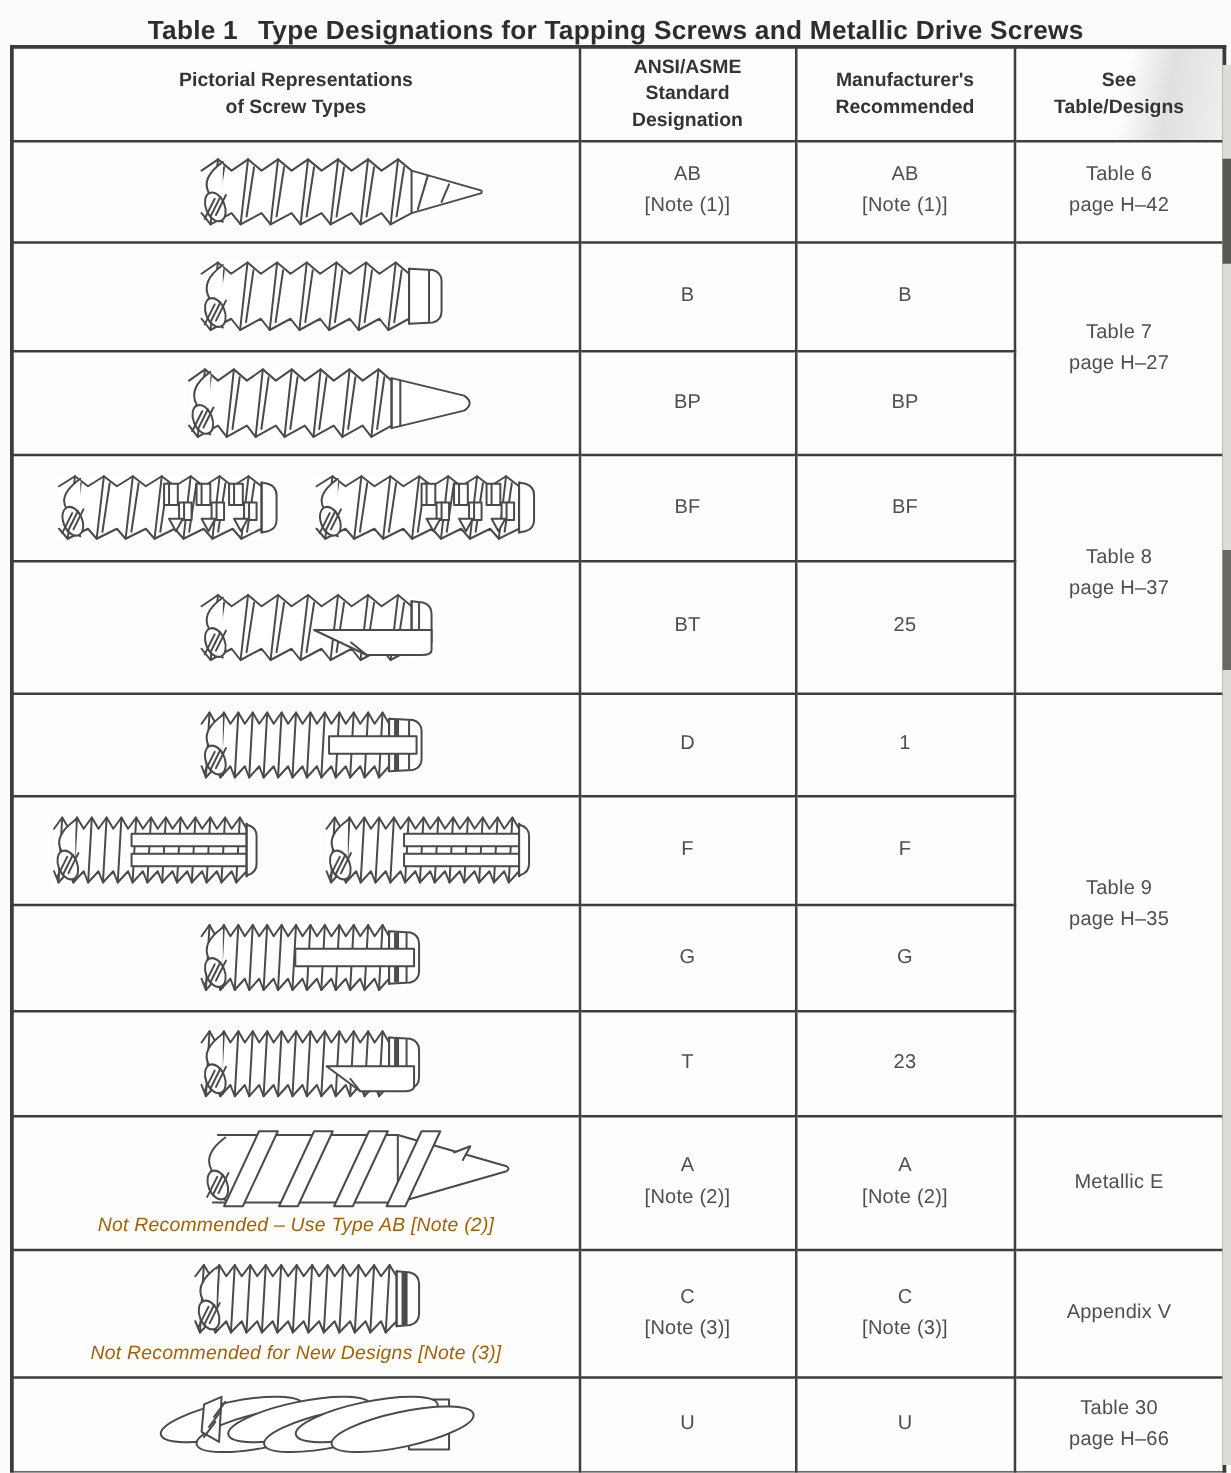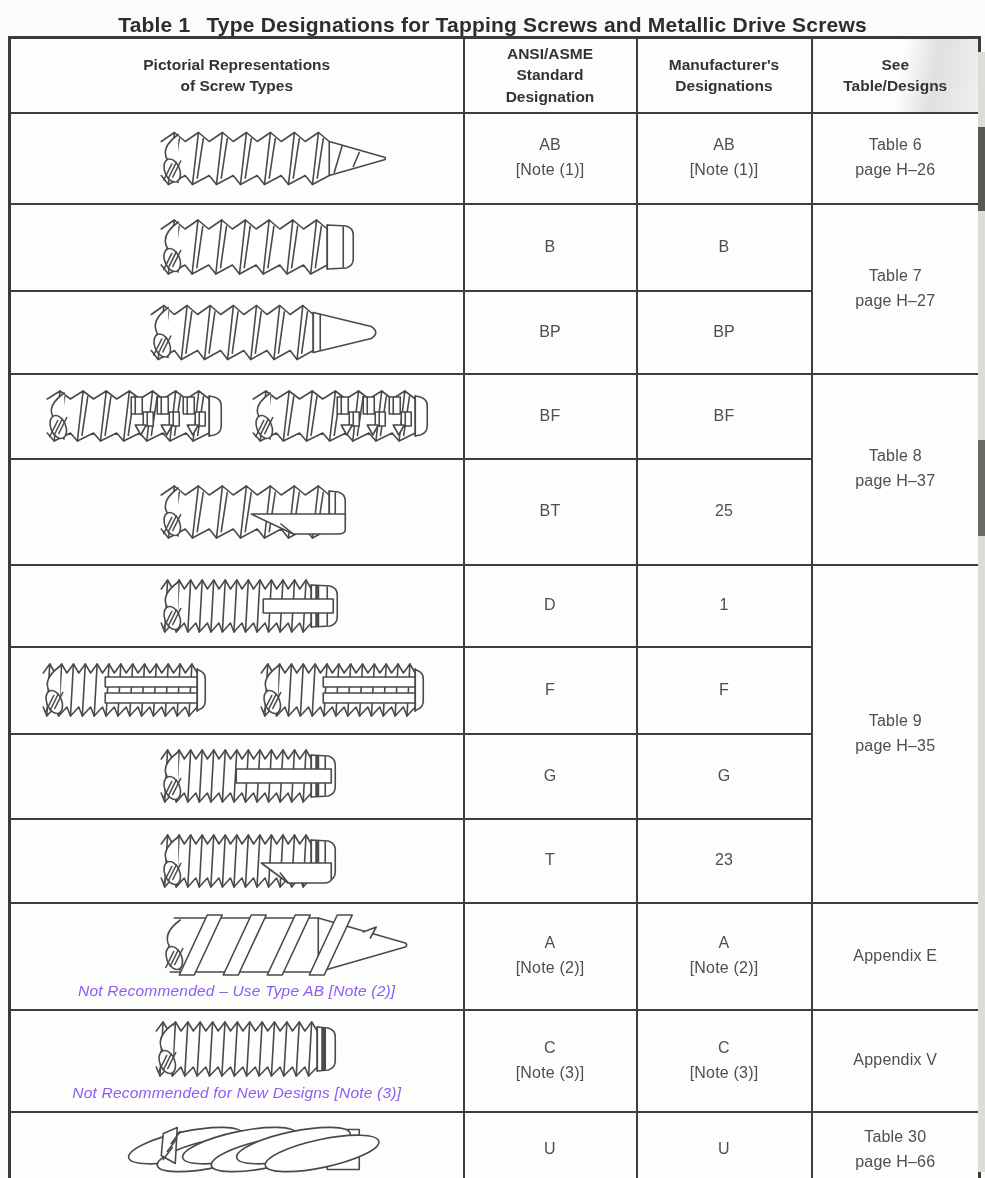--- a/index.html
+++ b/index.html
@@ -34,21 +34,21 @@
   }
   td.des, td.see{
     font-size:16px;color:#4e4e4e;text-align:center;vertical-align:middle;
     white-space:pre-line;line-height:1.55;letter-spacing:0.2px;
   }
   td.pic{vertical-align:middle;}
   .picwrap{display:flex;flex-direction:column;justify-content:center;align-items:center;height:100%;}
   .screw{width:100%;}
   .screw svg{display:block;width:100%;height:100%;}
   .caption{
-    width:100%;text-align:center;font-style:italic;font-size:15.5px;color:#8b5cf6;
+    width:100%;text-align:center;font-style:italic;font-size:15.5px;color:#a16207;
     padding:0 0 5px 0;letter-spacing:0.2px;
   }
   .edge-strip{position:absolute;right:0;top:52px;width:7px;height:1120px;background:#dedcd7;}
   .edge-dark-a{position:absolute;right:0;top:127px;width:7px;height:84px;background:#5a5853;}
   .edge-dark-b{position:absolute;right:0;top:440px;width:7px;height:96px;background:#6a6862;}
 </style>
 </head>
 <body>
 
 <div class="title">
@@ -63,26 +63,26 @@
       <col style="width:168px">
     </colgroup>
   <tbody>
       <tr style="height:75px">
     <th class="hdr">Pictorial Representations
 of Screw Types</th>
     <th class="hdr">ANSI/ASME
 Standard
 Designation</th>
     <th class="hdr">Manufacturer's
-Designations</th>
+Recommended</th>
     <th class="hdr hdr-see">See
 Table/Designs</th>
   </tr>
 
-  <tr style="height:91px">
+  <tr style="height:81px">
     <td class="pic">
           <div class="picwrap">
             <div class="screw" style="height:75px">
               <svg viewBox="0 0 451 75" preserveAspectRatio="xMidYMid meet">
                 <g fill="none" stroke="#4a4a4a" stroke-width="1.6" stroke-linejoin="round" stroke-linecap="round">
                   <rect x="150" y="11.5" width="168" height="52" fill="#fff" stroke="none"></rect>
                   <path d="M 150 20.5 L 163.2 11.5 L 174 20.5 L 187.2 11.5 L 198 20.5 L 211.2 11.5 L 222 20.5 L 235.2 11.5 L 246 20.5 L 259.2 11.5 L 270 20.5 L 283.2 11.5 L 294 20.5 L 307.2 11.5 L 318 20.5"></path>
                   <path d="M 150 54.5 L 157.2 63.5 L 174 54.5 L 181.2 63.5 L 198 54.5 L 205.2 63.5 L 222 54.5 L 229.2 63.5 L 246 54.5 L 253.2 63.5 L 270 54.5 L 277.2 63.5 L 294 54.5 L 301.2 63.5 L 318 54.5"></path>
                   <line x1="163.2" y1="11.5" x2="157.2" y2="63.5"></line>
                   <line x1="168" y1="17.8" x2="162" y2="57.2"></line>
@@ -109,21 +109,21 @@
                 </g>
               </svg>
             </div>
           </div>
         </td>
     <td class="des">AB
 [Note (1)]</td>
     <td class="des">AB
 [Note (1)]</td>
     <td class="see">Table 6
-page H–26</td>
+page H–42</td>
   </tr>
 
   <tr style="height:87px">
     <td class="pic">
           <div class="picwrap">
             <div class="screw" style="height:80px">
               <svg viewBox="0 0 451 80" preserveAspectRatio="xMidYMid meet">
                 <g fill="none" stroke="#4a4a4a" stroke-width="1.6" stroke-linejoin="round" stroke-linecap="round">
                   <rect x="150" y="13" width="166" height="54" fill="#fff" stroke="none"></rect>
                   <path d="M 150 22 L 163.04285714285714 13 L 173.71428571428572 22 L 186.75714285714287 13 L 197.42857142857144 22 L 210.4714285714286 13 L 221.14285714285717 22 L 234.18571428571428 13 L 244.85714285714286 22 L 257.9 13 L 268.57142857142856 22 L 281.6142857142857 13 L 292.2857142857143 22 L 305.3285714285714 13 L 316 22"></path>
@@ -552,21 +552,21 @@
                 </g>
               </svg>
             </div>
         <div class="caption">Not Recommended – Use Type AB [Note (2)]</div>
       </div>
     </td>
     <td class="des">A
 [Note (2)]</td>
     <td class="des">A
 [Note (2)]</td>
-    <td class="see">Appendix E</td>
+    <td class="see">Metallic E</td>
   </tr>
 
   <tr style="height:102px">
     <td class="pic">
       <div class="picwrap">
         <div class="screw" style="height:70px">
               <svg viewBox="0 0 451 70" preserveAspectRatio="xMidYMid meet">
                 <g fill="none" stroke="#4a4a4a" stroke-width="1.6" stroke-linejoin="round" stroke-linecap="round">
                   <rect x="145" y="8" width="161" height="54" fill="#fff" stroke="none"></rect>
                   <path d="M 145 17 L 151.81153846153848 8 L 157.3846153846154 17 L 164.19615384615386 8 L 169.76923076923077 17 L 176.58076923076925 8 L 182.15384615384616 17 L 188.96538461538464 8 L 194.53846153846155 17 L 201.35000000000002 8 L 206.92307692307693 17 L 213.7346153846154 8 L 219.30769230769232 17 L 226.1192307692308 8 L 231.6923076923077 17 L 238.50384615384615 8 L 244.07692307692307 17 L 250.88846153846157 8 L 256.46153846153845 17 L 263.2730769230769 8 L 268.8461538461538 17 L 275.65769230769234 8 L 281.2307692307692 17 L 288.0423076923077 8 L 293.6153846153846 17 L 300.4269230769231 8 L 306 17"></path>

